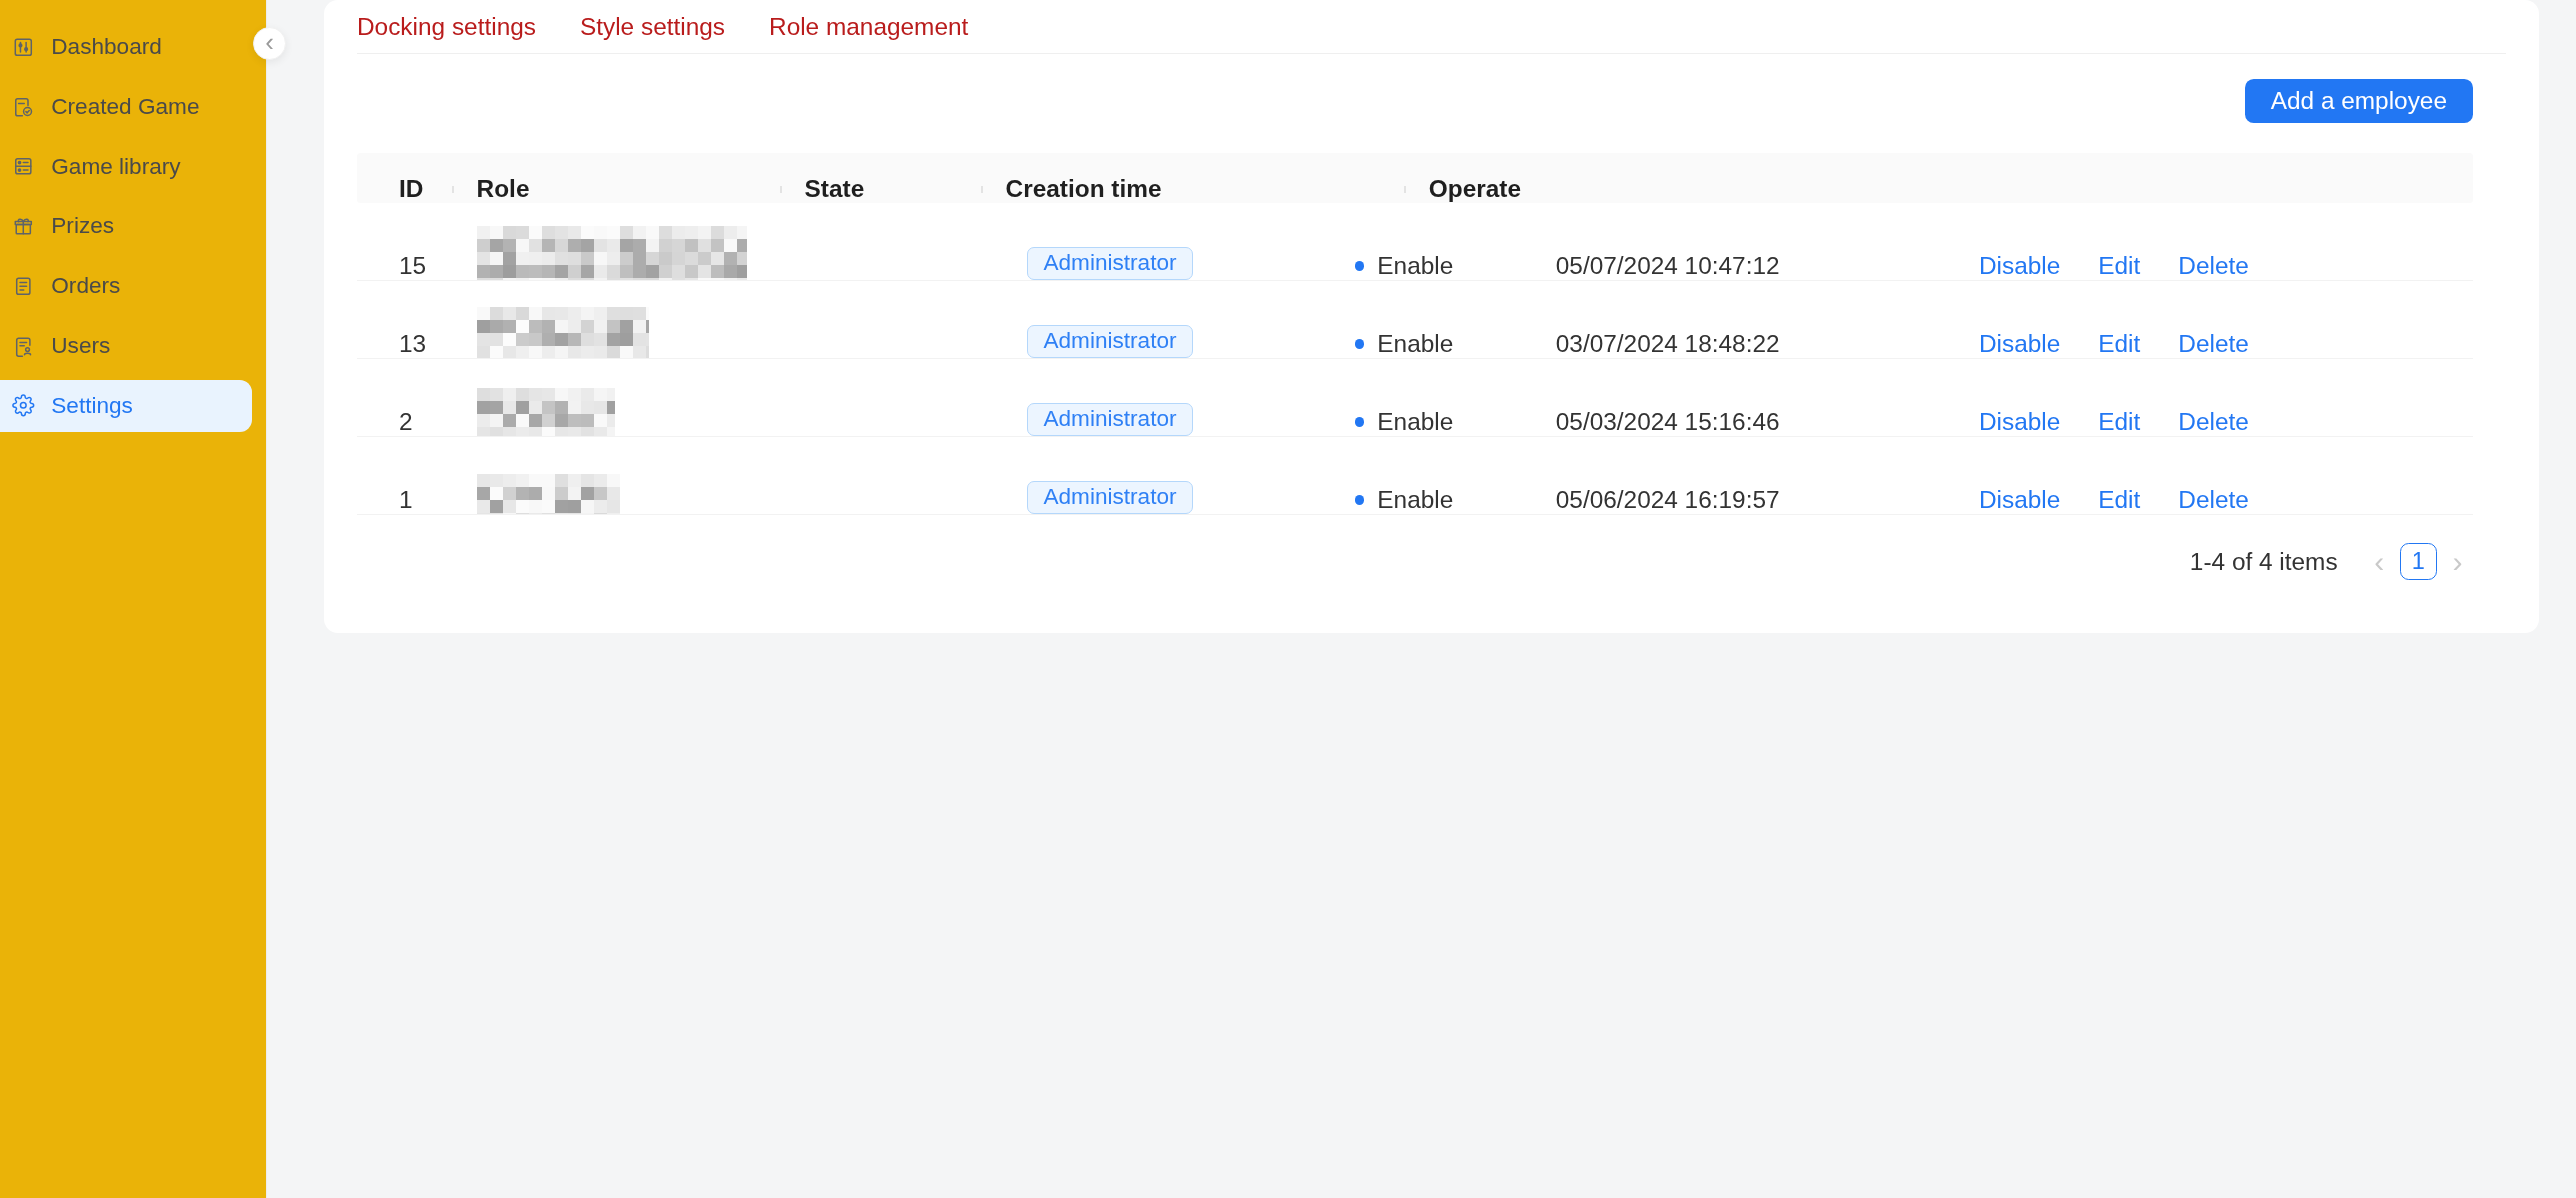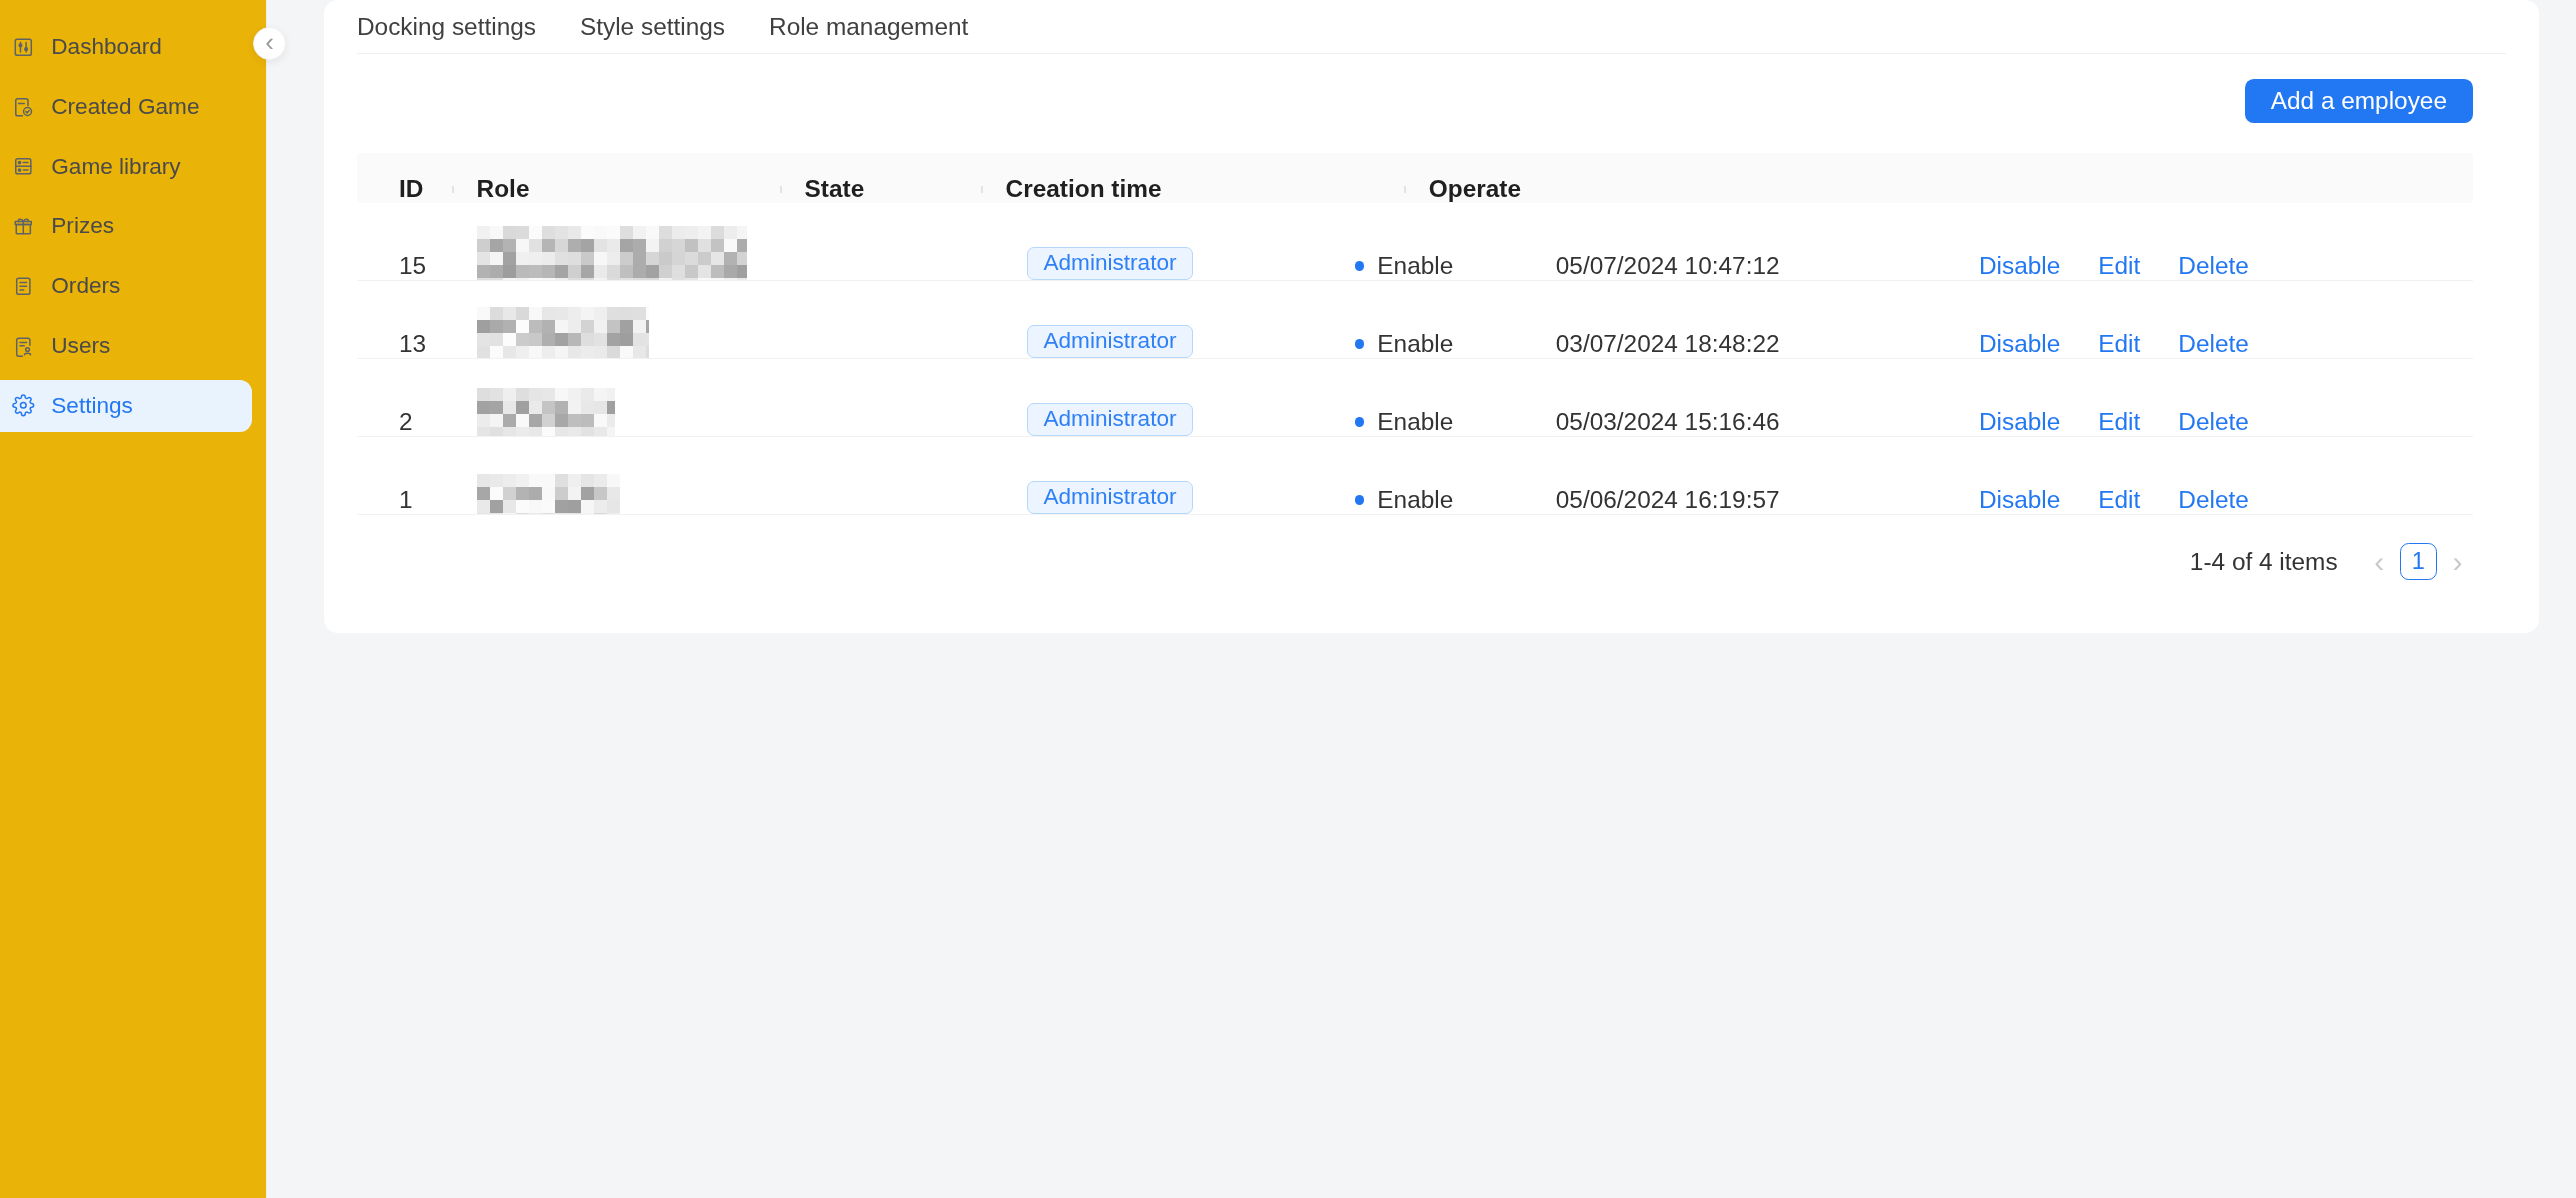--- a/index.html
+++ b/index.html
@@ -39,21 +39,21 @@
 
   
   .main { position:absolute; left:269px; top:0; right:0; bottom:0; background:#f4f5f6; }
   .card {
     position:absolute; left:55px; top:0; width:2215px; height:633px;
     background:#fff; border-radius:14px; padding:0 33px;
   }
 
   
   .tabs { display:flex; gap:44px; height:54px; border-bottom:1.7px solid #efefef; align-items:center; }
-  .tab { font-size:24.4px; color:#404040; cursor:pointer; position:relative; height:100%; display:flex; align-items:center; }
+  .tab { font-size:24.4px; color:#b91c1c; cursor:pointer; position:relative; height:100%; display:flex; align-items:center; }
   .tab.active { color:#2277f3; font-weight:500; }
   .tab.active::after {
     content:""; position:absolute; left:0; right:0; bottom:-1.7px; height:4.4px;
     background:#2277f3; border-radius:2.6px;
   }
 
   .table-zone { margin-right:33px; }
 
   
   .toolbar { display:flex; justify-content:flex-end; margin-top:25px; }

